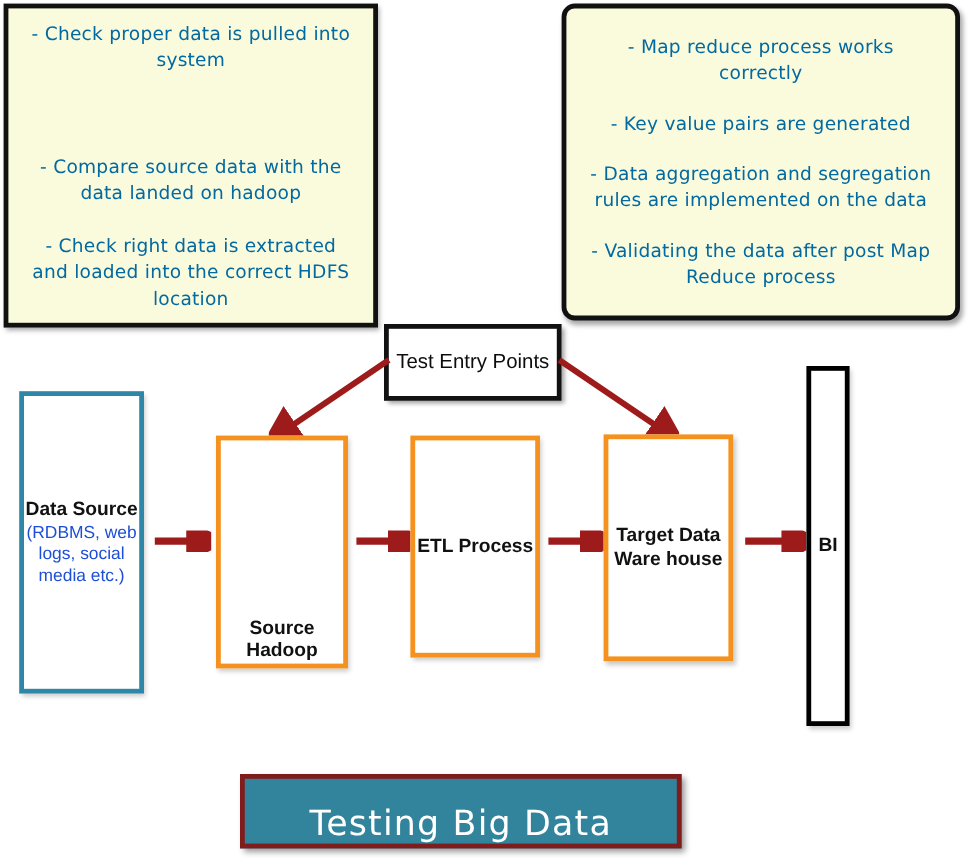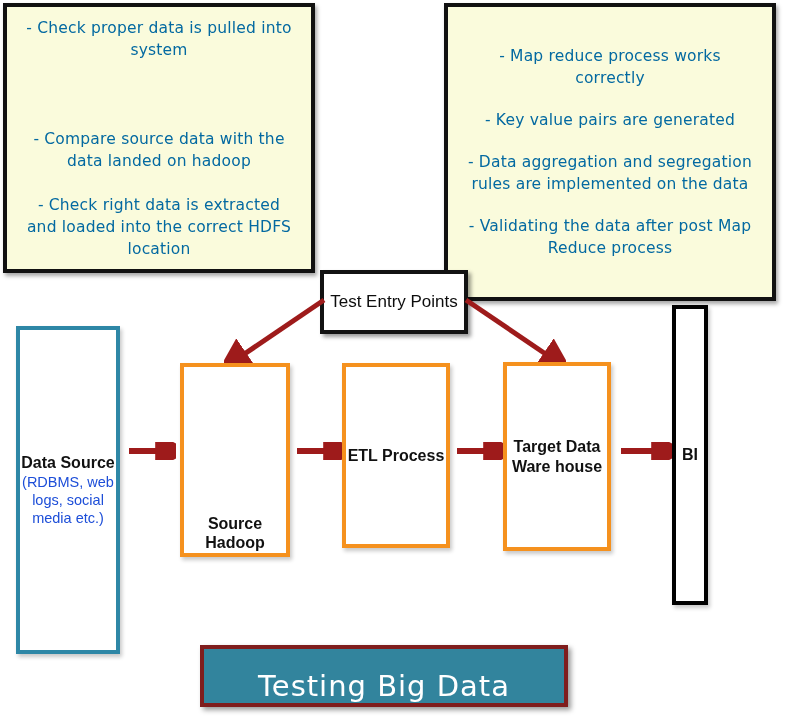--- a/index.html
+++ b/index.html
@@ -37,21 +37,21 @@
     line-height: 1.42;
     color: #0369a1;
     text-align: center;
     letter-spacing: 0.2px;
     margin: 0;
   }
   .note-item { margin-bottom: 13px; }
   .note-item:last-child { margin-bottom: 0; }
 
   #note-left  { left: 3px;   top: 3px;  width: 312px; height: 270px; }
-  #note-right { left: 444px; top: 3px;  width: 332px; height: 298px; }
+  #note-right { left: 468px; top: 3px;  width: 332px; height: 264px; border-radius: 11px; }
 
   #note-left .note-item:nth-child(1) { margin-bottom: 22px; }
   #note-left .note-item:nth-child(2) { margin-bottom: 22px; margin-top: 45px; }
   #note-right .note-item { margin-bottom: 20px; }
   #note-right .note-item:last-child { margin-bottom: 0; }
 
   
   #entry-box {
     position: absolute;
     left: 320px;
@@ -96,21 +96,21 @@
   .flowbox .box-sub {
     font-family: "Liberation Sans", sans-serif;
     font-weight: normal;
     font-size: 14.5px;
     line-height: 1.25;
     color: #1d4ed8;
     text-align: center;
     display: block;
   }
 
-  #box-source  { left: 16px;  top: 326px; width: 104px; height: 328px;
+  #box-source  { left: 16px;  top: 326px; width: 104px; height: 252px;
                  border: 4px solid #2e87a6; }
   #box-hadoop  { left: 180px; top: 363px; width: 110px; height: 194px;
                  border: 4px solid #f5911e; align-items: flex-end; }
   #box-etl     { left: 342px; top: 363px; width: 108px; height: 185px;
                  border: 4px solid #f5911e; }
   #box-target  { left: 503px; top: 362px; width: 108px; height: 189px;
                  border: 4px solid #f5911e; }
   #box-bi      { left: 672px; top: 305px; width: 36px;  height: 300px;
                  border: 4px solid #000000; }
 

